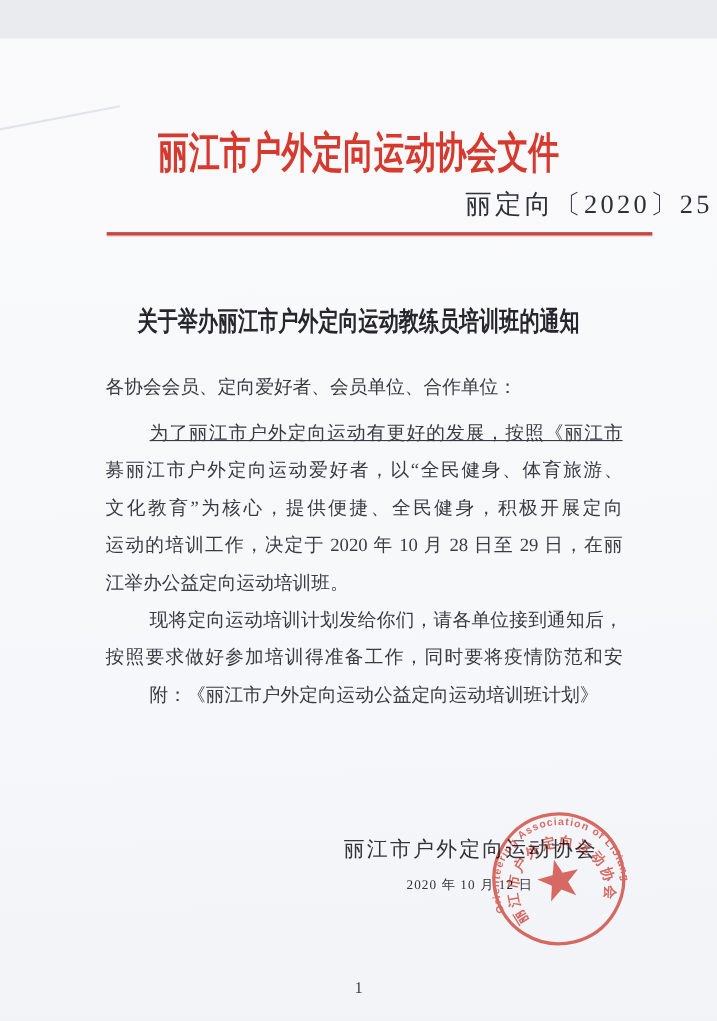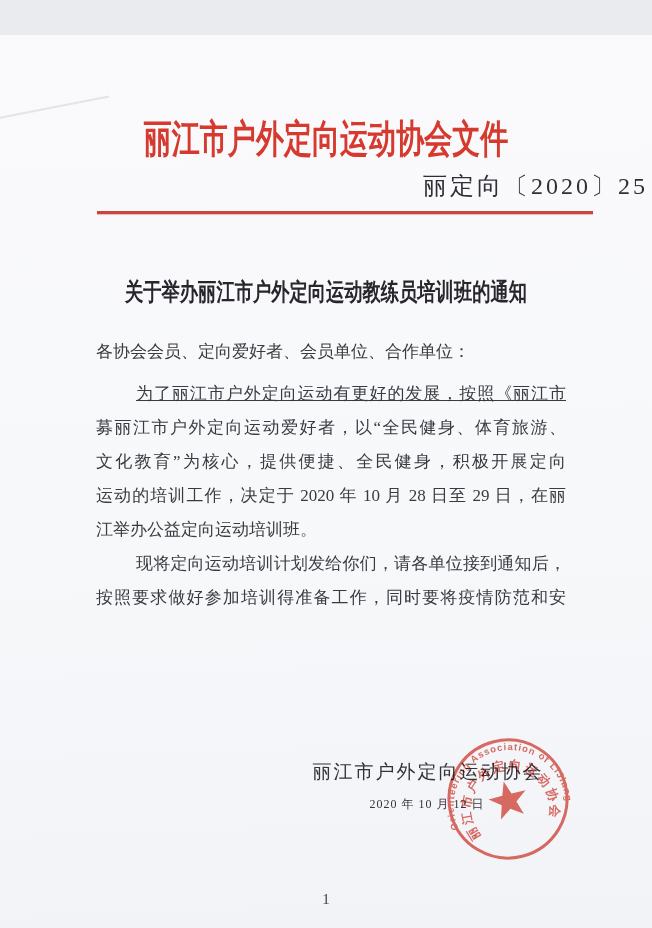--- a/index.html
+++ b/index.html
@@ -139,20 +139,21 @@
 
   <div class="doc-body">
       <div class="line">各协会会员、定向爱好者、会员单位、合作单位：</div>
       <div class="line indent full gap-before">为了丽江市户外定向运动有更好的发展，按照《丽江市</div>
       <div class="line full">募丽江市户外定向运动爱好者，以“全民健身、体育旅游、</div>
       <div class="line full">文化教育”为核心，提供便捷、全民健身，积极开展定向</div>
       <div class="line full">运动的培训工作，决定于 2020 年 10 月 28 日至 29 日，在丽</div>
       <div class="line">江举办公益定向运动培训班。</div>
       <div class="line indent full">现将定向运动培训计划发给你们，请各单位接到通知后，</div>
       <div class="line full">按照要求做好参加培训得准备工作，同时要将疫情防范和安</div>
+      <div class="line indent">附：《丽江市户外定向运动公益定向运动培训班计划》</div>
     </div>
 
   <div class="sign-org">丽江市户外定向运动协会</div>
 
   <div class="sign-date">2020 年 10 月 12 日</div>
 
   <svg class="stamp" viewBox="0 0 140 140" xmlns="http://www.w3.org/2000/svg">
     <defs>
       <path id="arcOuter" d="M 16,92 A 56,56 0 1 1 124,92" fill="none"></path>
       <path id="arcInner" d="M 34,98 A 40,40 0 1 1 106,98" fill="none"></path>

